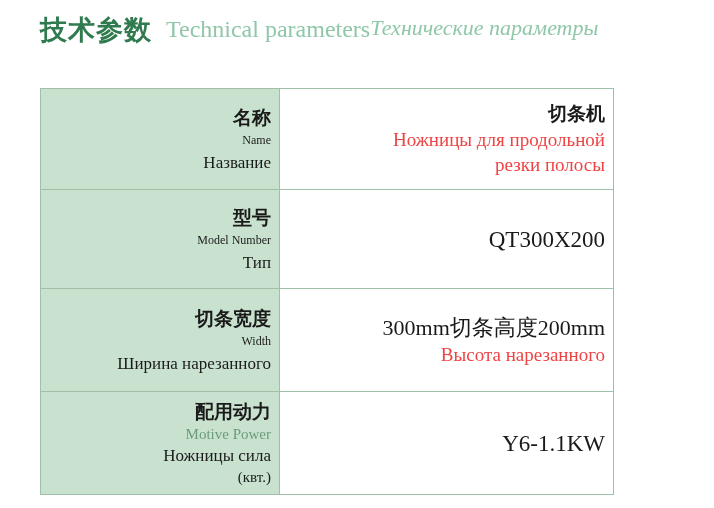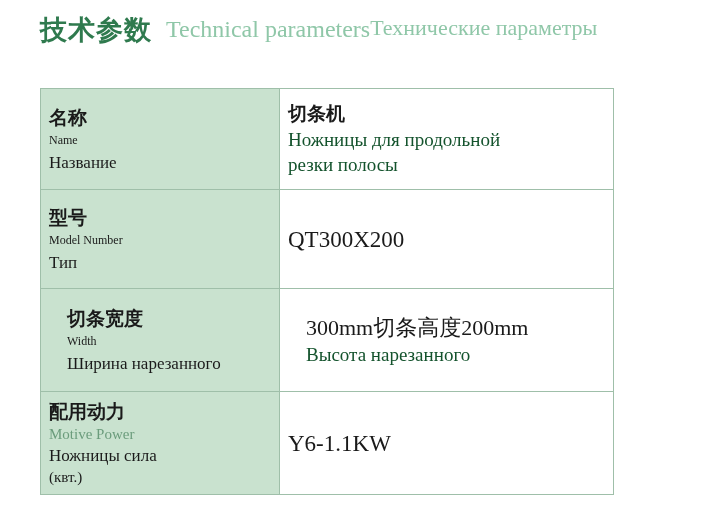--- a/index.html
+++ b/index.html
@@ -44,34 +44,35 @@
     font-family: "Liberation Serif", serif;
     font-size: 24px;
     color: #8fc7a8;
     line-height: 28px;
   }
   .header-ru {
     font-family: "Liberation Serif", serif;
     font-size: 22px;
     color: #8fc7a8;
     line-height: 26px;
+    font-style: italic;
   }
 
   .spec-table {
     position: absolute;
     left: 40px;
     top: 88px;
     width: 574px;
     border-collapse: collapse;
     table-layout: fixed;
   }
   .spec-table td {
     border: 1px solid #9fbfa9;
     vertical-align: middle;
-    text-align: left;
+    text-align: right;
     padding: 6px 8px;
   }
   .spec-table td.label-cell {
     width: 222px;
     background: #c9e2cf;
   }
   .spec-table td.value-cell {
     background: #ffffff;
   }
   .row-1 td { height: 88px; }
@@ -101,21 +102,21 @@
   .val-cn {
     font-family: "Liberation Sans", sans-serif;
     font-weight: bold;
     font-size: 19px;
     color: #1a1a1a;
     line-height: 26px;
   }
   .val-ru {
     font-family: "Liberation Serif", serif;
     font-size: 19px;
-    color: #14532d;
+    color: #ef4444;
     line-height: 25px;
   }
   .val-big {
     font-family: "Liberation Serif", serif;
     font-size: 23px;
     color: #1a1a1a;
     line-height: 29px;
   }
   .val-mix {
     font-family: "Liberation Serif", serif;

